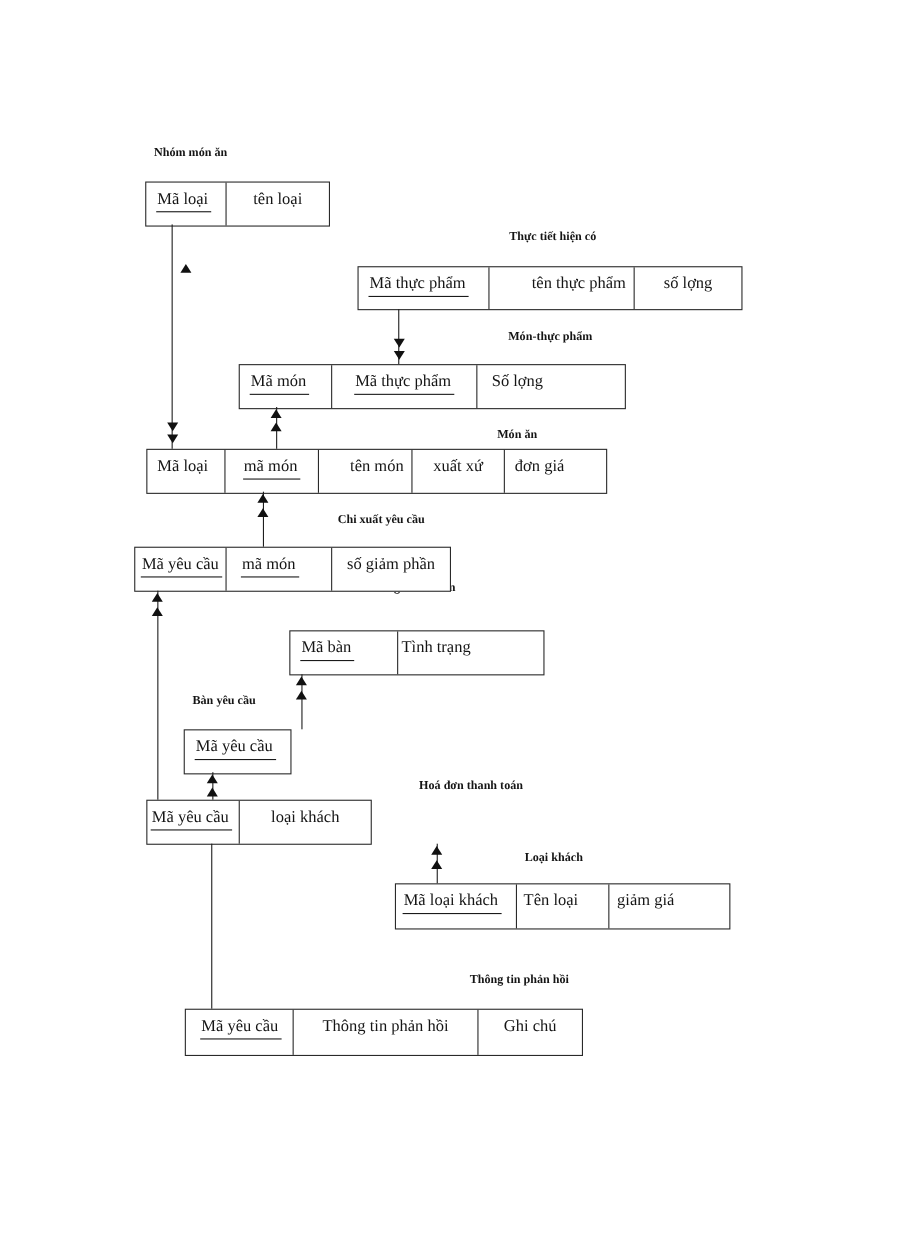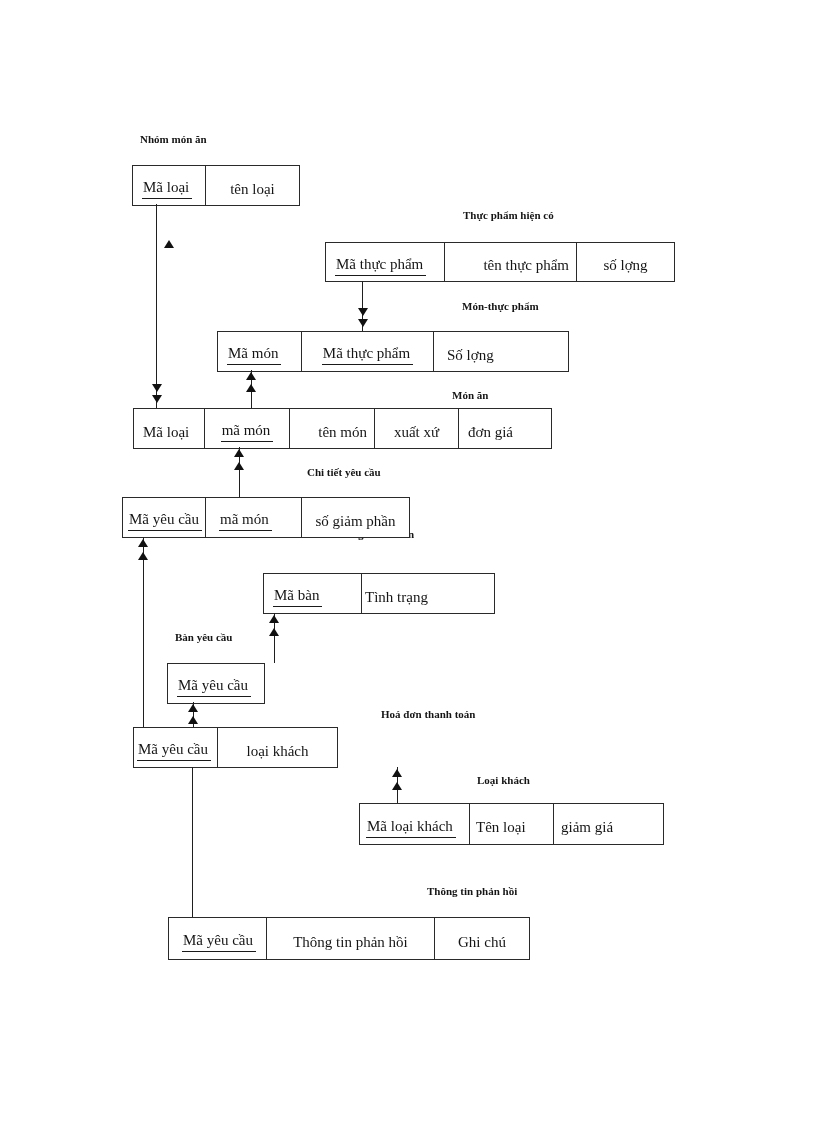--- a/index.html
+++ b/index.html
@@ -8,21 +8,21 @@
     font-family:"Liberation Serif","DejaVu Serif",serif;color:#111;
   }
   .etitle{
     position:absolute;font-size:11px;font-weight:700;white-space:nowrap;color:#151515;
   }
   .tbl{
     position:absolute;display:flex;border:1px solid #2a2a2a;background:#fff;box-sizing:content-box;
   }
   .cell{
     box-sizing:border-box;height:100%;font-size:15px;white-space:nowrap;
-    display:flex;align-items:center;padding-top:7px;overflow:hidden;color:#151515;
+    display:flex;align-items:flex-start;padding-top:7px;overflow:hidden;color:#151515;
   }
   .cell + .cell{border-left:1px solid #2a2a2a;}
   .aL{padding-left:9px;}
   .aL2{padding-left:13px;}
   .aC{justify-content:center;}
   .aR{justify-content:flex-end;padding-right:7px;}
   .u{border-bottom:1px solid #1a1a1a;padding:0 3px 2px 1px;}
   .vline{position:absolute;width:1px;background:#1f1f1f;}
   .arr-up{
     position:absolute;width:0;height:0;
@@ -34,24 +34,24 @@
     border-left:5px solid transparent;border-right:5px solid transparent;
     border-top:8px solid #111;
   }
 </style>
 </head>
 <body>
 
 <div id="page">
 
   <div class="etitle" style="left:140px;top:133px">Nhóm món ăn</div>
-  <div class="etitle" style="left:463px;top:209px">Thực phẩm hiện có</div>
+  <div class="etitle" style="left:463px;top:209px">Thực tiết hiện có</div>
   <div class="etitle" style="left:462px;top:300px">Món-thực phẩm</div>
   <div class="etitle" style="left:452px;top:389px">Món ăn</div>
-  <div class="etitle" style="left:307px;top:466px">Chi tiết yêu cầu</div>
+  <div class="etitle" style="left:307px;top:466px">Chi xuất yêu cầu</div>
   <div class="etitle" style="left:333px;top:528px">Thông tin bàn ăn</div>
   <div class="etitle" style="left:175px;top:631px">Bàn yêu cầu</div>
   <div class="etitle" style="left:381px;top:708px">Hoá đơn thanh toán</div>
   <div class="etitle" style="left:477px;top:774px">Loại khách</div>
   <div class="etitle" style="left:427px;top:885px">Thông tin phản hồi</div>
 
   <div class="tbl" style="left:132px;top:165px;height:39px">
     <div class="cell aL" style="width:72px">
         <span class="u">Mã loại</span>
       </div>

